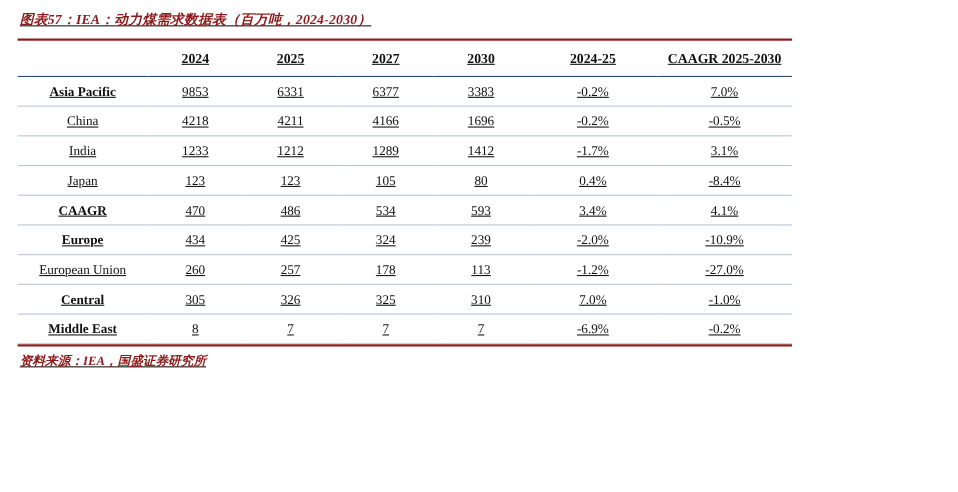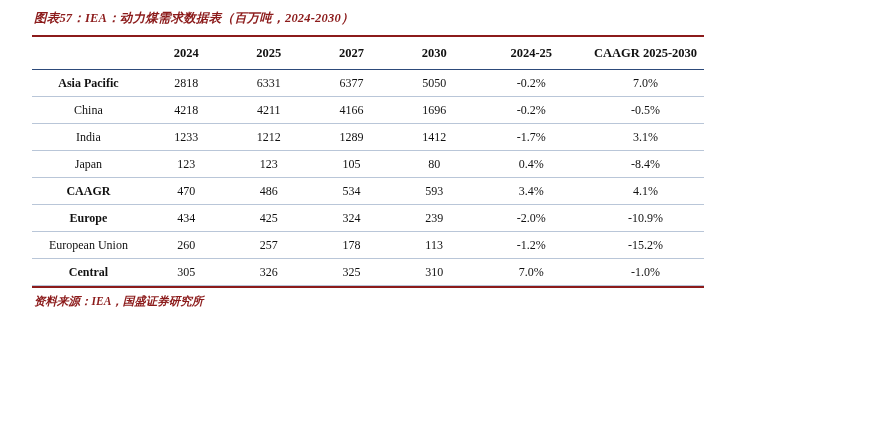--- a/index.html
+++ b/index.html
@@ -12,21 +12,22 @@
     background: #ffffff;
     font-family: "Liberation Serif", serif;
     color: #1a1a1a;
     overflow: hidden;
   }
   .page {
     width: 736px;
     height: 447px;
     position: relative;
     box-sizing: border-box;
-    padding: 0 32px;
+    padding: 0 16px;
+    text-decoration: underline;
   }
   .fig-title {
     font-family: "Liberation Serif", serif;
     font-size: 12.5px;
     font-style: italic;
     font-weight: bold;
     color: #8c1b1b;
     padding: 10px 2px 8px 2px;
     letter-spacing: 0.2px;
   }
@@ -118,24 +119,24 @@
         <th>2025</th>
         <th>2027</th>
         <th>2030</th>
         <th>2024-25</th>
         <th>CAAGR 2025-2030</th>
       </tr>
     </thead>
     <tbody>
       <tr>
         <td class="rowlabel bold">Asia Pacific</td>
-        <td>2818</td>
+        <td>9853</td>
         <td>6331</td>
         <td>6377</td>
-        <td>5050</td>
+        <td>3383</td>
         <td>-0.2%</td>
         <td>7.0%</td>
       </tr>
       <tr>
         <td class="rowlabel indent">China</td>
         <td>4218</td>
         <td>4211</td>
         <td>4166</td>
         <td>1696</td>
         <td>-0.2%</td>
@@ -177,31 +178,40 @@
         <td>-2.0%</td>
         <td>-10.9%</td>
       </tr>
       <tr>
         <td class="rowlabel indent">European Union</td>
         <td>260</td>
         <td>257</td>
         <td>178</td>
         <td>113</td>
         <td>-1.2%</td>
-        <td>-15.2%</td>
+        <td>-27.0%</td>
       </tr>
       <tr>
         <td class="rowlabel bold">Central</td>
         <td>305</td>
         <td>326</td>
         <td>325</td>
         <td>310</td>
         <td>7.0%</td>
         <td>-1.0%</td>
       </tr>
+      <tr>
+        <td class="rowlabel bold">Middle East</td>
+        <td>8</td>
+        <td>7</td>
+        <td>7</td>
+        <td>7</td>
+        <td>-6.9%</td>
+        <td>-0.2%</td>
+      </tr>
     </tbody>
   </table>
 
   <div class="rule-bottom"></div>
 
   <div class="source">资料来源：IEA，国盛证券研究所</div>
 
 </div>
 
 </body></html>

